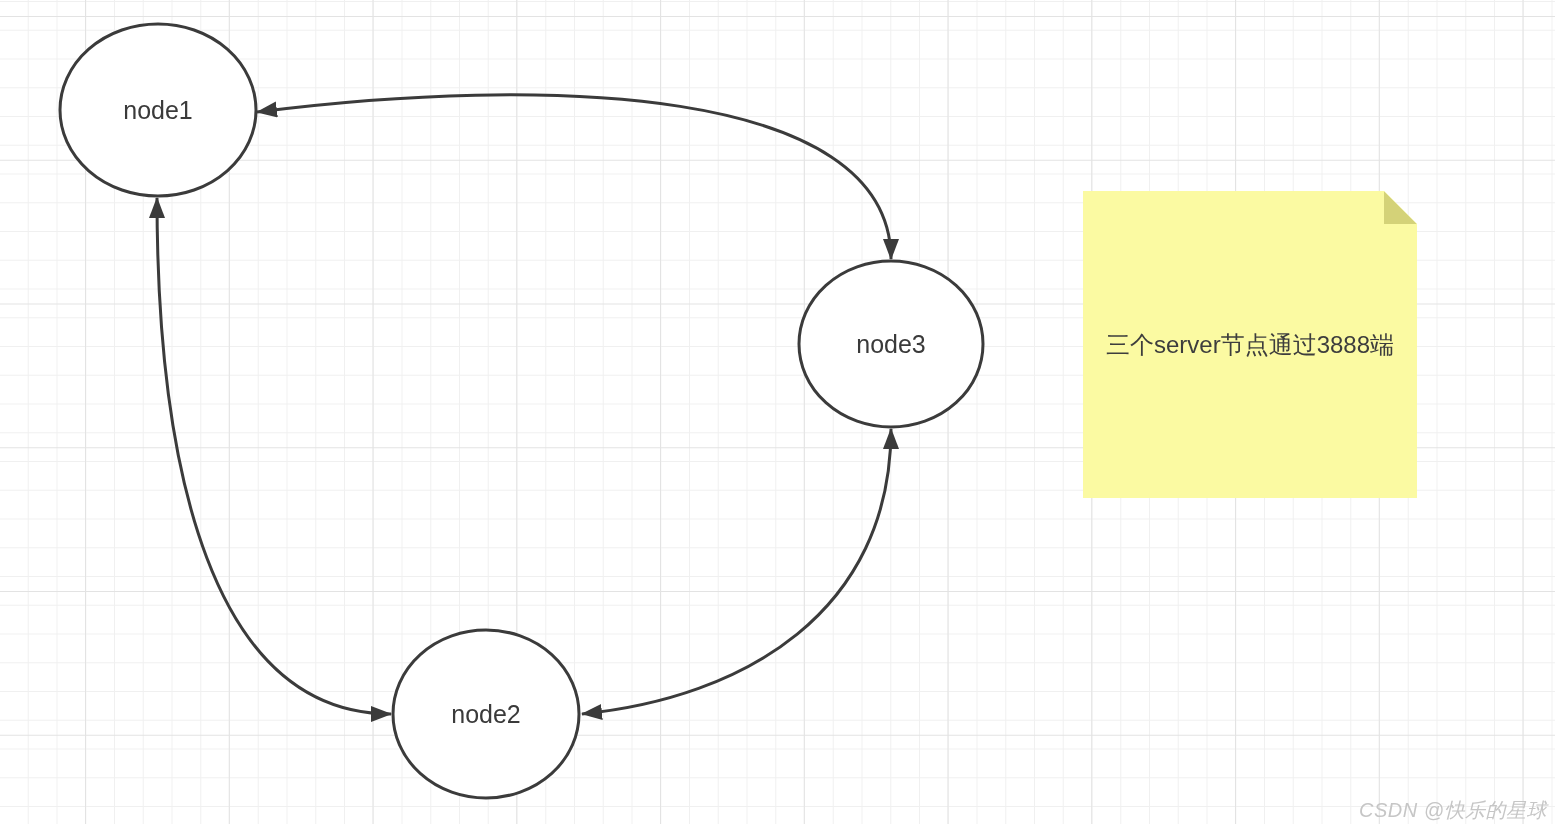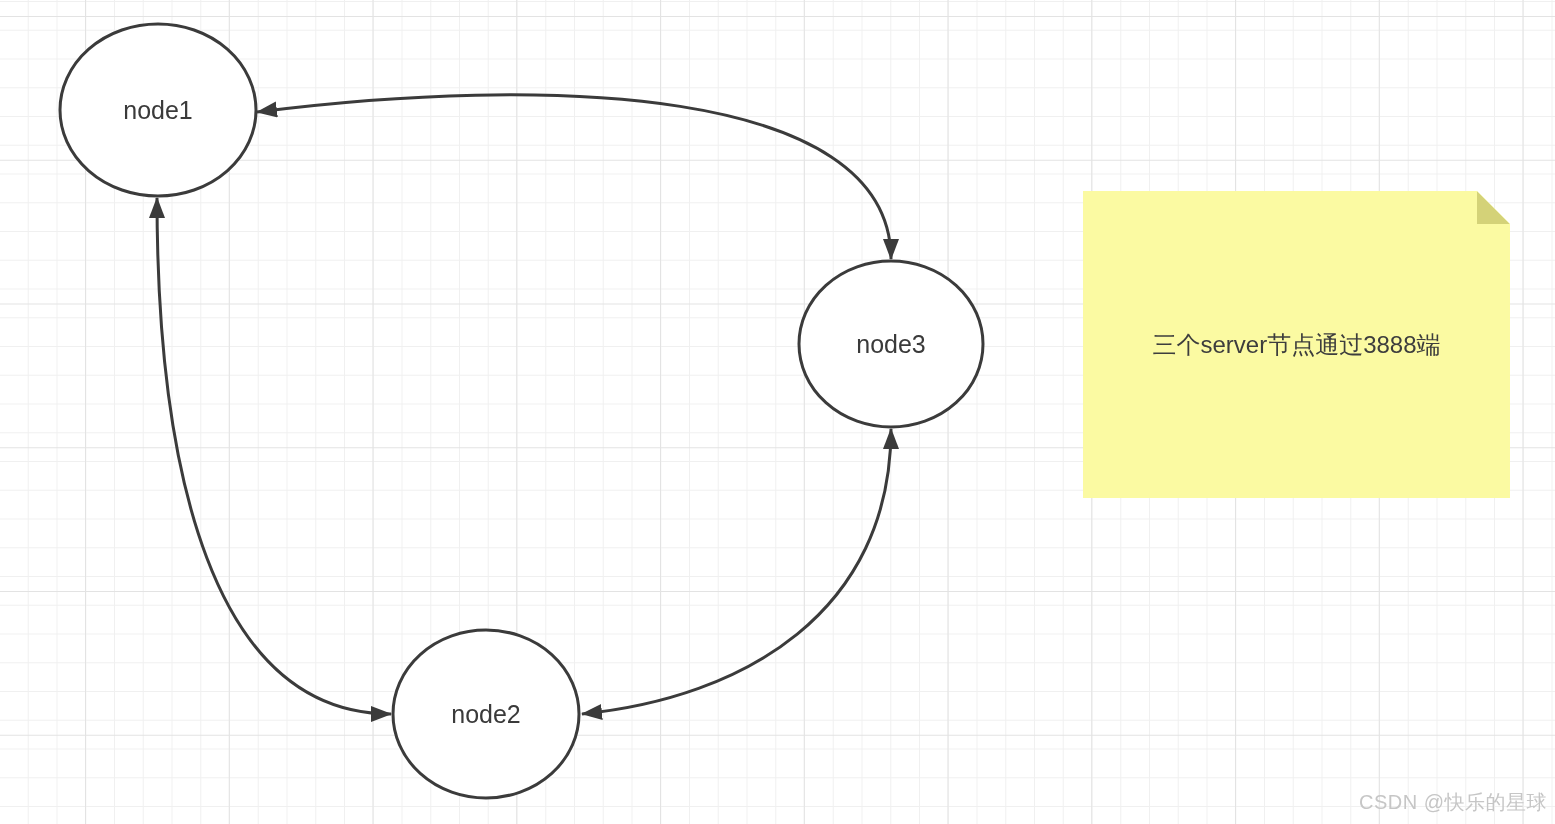--- a/index.html
+++ b/index.html
@@ -44,21 +44,21 @@
     stroke-width: 3;
   }
   .node-label {
     fill: #3a3a3a;
     font-size: 25px;
     font-family: "Liberation Sans", "DejaVu Sans", sans-serif;
   }
   .sticky-note {
     position: absolute;
     left: 1083px; top: 191px;
-    width: 427px; height: 307px;
+    width: 334px; height: 307px;
     background: #fbfaa2;
     clip-path: polygon(0 0, calc(100% - 33px) 0, 100% 33px, 100% 100%, 0 100%);
     display: flex;
     align-items: center;
     justify-content: center;
     box-sizing: border-box;
     padding: 10px 14px;
   }
   .note-text {
     color: #3d3d3d;
@@ -69,25 +69,26 @@
   }
   .note-fold {
     position: absolute;
     right: 0; top: 0;
     width: 33px; height: 33px;
     background: #d4d278;
     clip-path: polygon(0 0, 100% 100%, 0 100%);
   }
   .watermark {
     position: absolute;
-    right: 8px; bottom: 8px;
+    right: 8px; bottom: 0;
     color: #c6c6c6;
     font-size: 20px;
     letter-spacing: 0.5px;
     white-space: nowrap;
+    font-style: italic;
   }
 </style>
 </head>
 <body>
 
 <div class="canvas">
 
   <svg class="diagram" viewBox="0 0 1555 824" xmlns="http://www.w3.org/2000/svg">
     <defs>
       <marker id="arrow-end" markerUnits="userSpaceOnUse" markerWidth="26" markerHeight="20" refX="20" refY="8" orient="auto">

